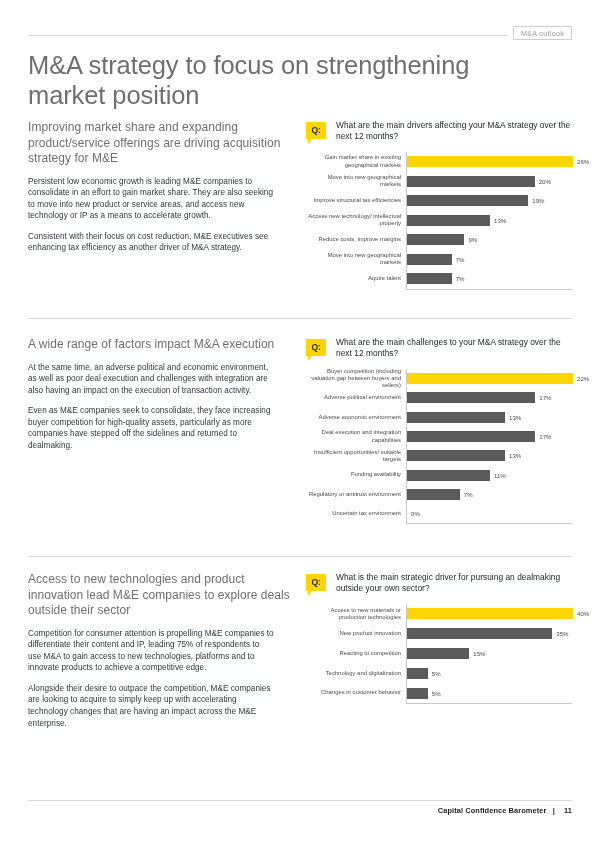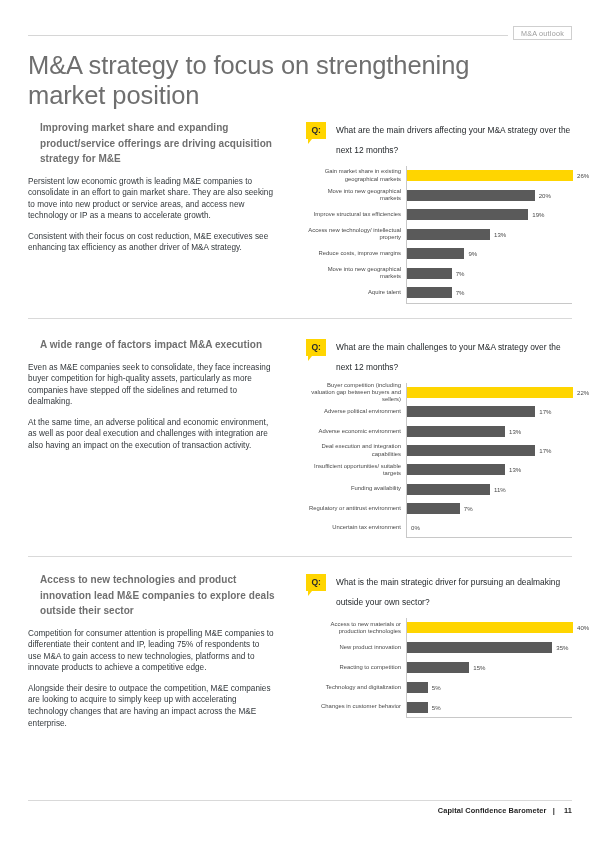--- a/index.html
+++ b/index.html
@@ -36,22 +36,22 @@
 
   .divider{position:absolute;left:28px;width:544px;height:1px;background:#d9d9d9;}
   .divider.d1{top:318px;}
   .divider.d2{top:556px;}
   .footer-rule{position:absolute;left:28px;top:800px;width:544px;height:1px;background:#d9d9d9;}
 
   .col-left{position:absolute;left:0;top:0;width:262px;}
   .col-right{position:absolute;left:278px;top:0;width:266px;}
 
   .sub-head{
-    font-size:10px;line-height:15.5px;color:#6f6f6f;font-weight:700;
-    margin:0 0 9px 12px;letter-spacing:.05px;
+    font-size:12px;line-height:15.5px;color:#6f6f6f;font-weight:400;
+    margin:0 0 9px 0;letter-spacing:.05px;
   }
   .body-p{
     font-size:8.2px;line-height:11.6px;color:#33383c;
     margin:0 16px 9px 0;letter-spacing:.02px;
   }
   .body-p:last-child{margin-bottom:0;}
 
   
   .q-block{position:relative;min-height:26px;margin-bottom:6px;}
   .q-bubble{
@@ -63,21 +63,21 @@
     display:flex;align-items:center;justify-content:center;
     font-size:8.6px;font-weight:bold;color:#2b2b2b;line-height:1;
     letter-spacing:-.2px;
   }
   .q-bubble .tail{
     position:absolute;left:2px;top:17px;width:0;height:0;
     border-left:4px solid #ffd500;
     border-bottom:5px solid transparent;
   }
   .q-text{
-    margin-left:30px;font-size:8.4px;line-height:20px;
+    margin-left:30px;font-size:8.4px;line-height:11px;
     color:#24282b;font-weight:400;letter-spacing:.02px;
   }
 
   
   .chart{position:relative;margin-top:6px;}
   .chart-rows{position:relative;}
   .crow{
     display:flex;align-items:center;
     height:var(--rowh);
   }
@@ -192,22 +192,22 @@
         <div class="caxis"></div>
       </div>
     </div>
   </div>
 
   <div class="divider d1"></div>
 
   <div class="section s2">
     <div class="col-left">
       <div class="sub-head">A wide range of factors impact M&amp;A execution</div>
+      <p class="body-p">At the same time, an adverse political and economic environment, as well as poor deal execution and challenges with integration are also having an impact on the execution of transaction activity.</p>
       <p class="body-p">Even as M&amp;E companies seek to consolidate, they face increasing buyer competition for high-quality assets, particularly as more companies have stepped off the sidelines and returned to dealmaking.</p>
-      <p class="body-p">At the same time, an adverse political and economic environment, as well as poor deal execution and challenges with integration are also having an impact on the execution of transaction activity.</p>
     </div>
     <div class="col-right">
       <div class="q-block">
         <div class="q-bubble">
           <div class="qtext">Q:</div>
           <div class="tail"></div>
         </div>
         <div class="q-text">What are the main challenges to your M&amp;A strategy over the next 12 months?</div>
       </div>
       <div class="chart">

